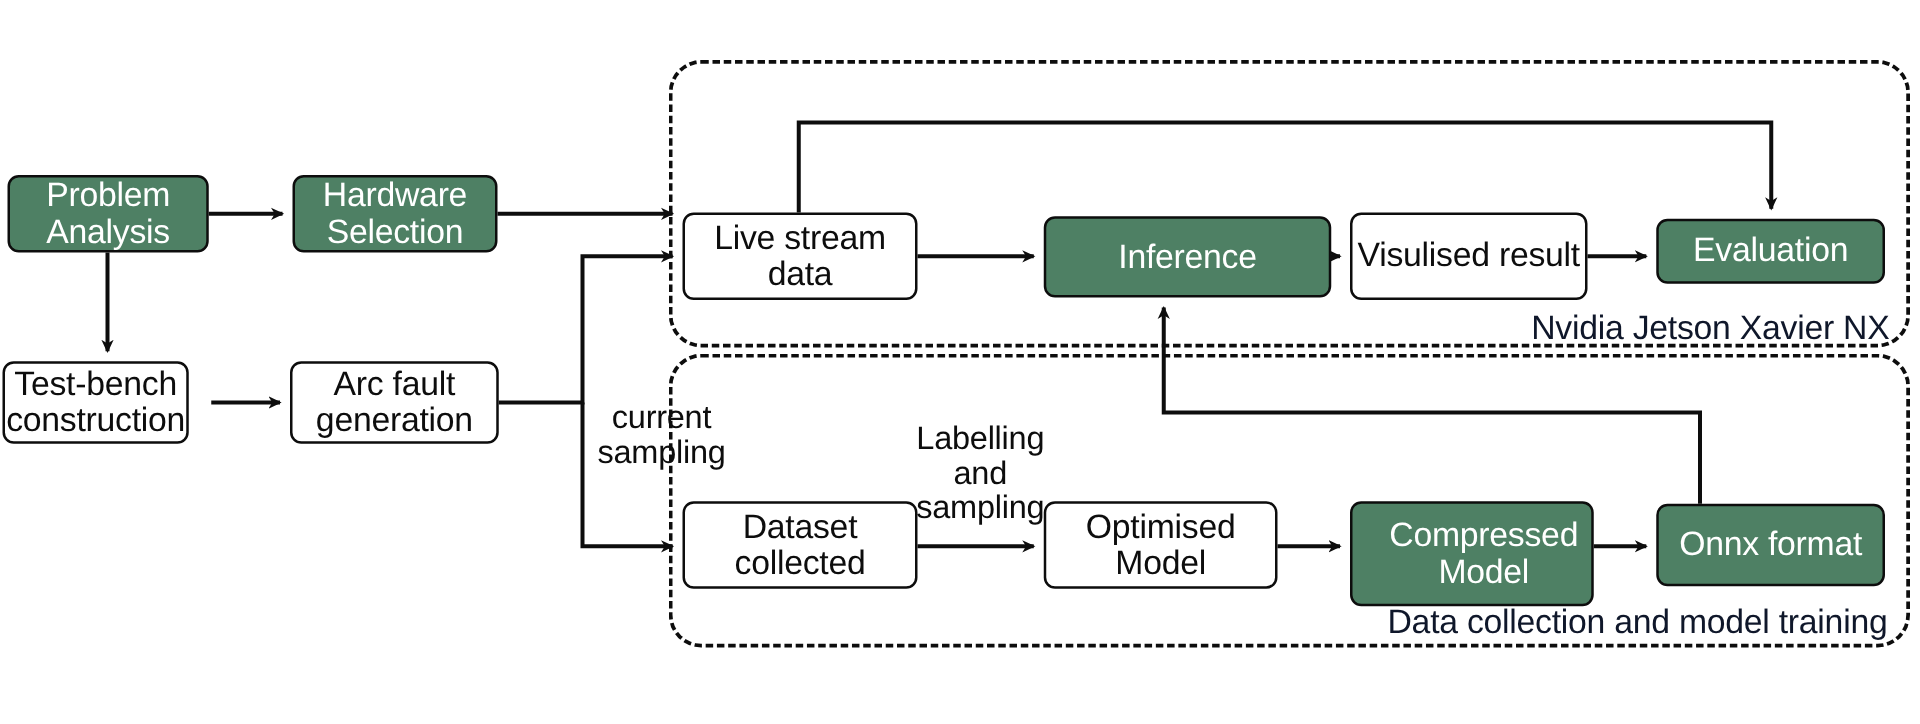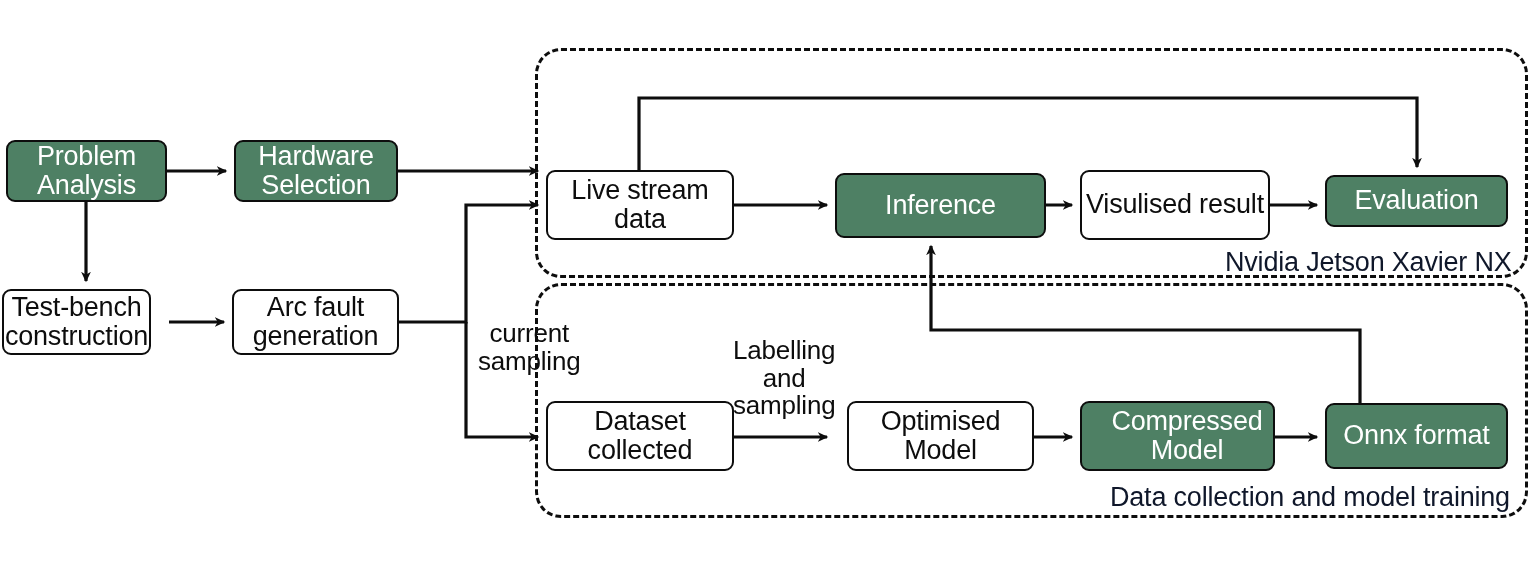--- a/index.html
+++ b/index.html
@@ -131,38 +131,38 @@
 construction</span>
   </div>
   <div class="node white" style="left:232px; top:289px; width:167px; height:66px;">
     <span>Arc fault
 generation</span>
   </div>
   <div class="node white" style="left:546px; top:170px; width:188px; height:70px;">
     <span>Live stream
 data</span>
   </div>
-  <div class="node green" style="left:835px; top:173px; width:211px; height:65px;">
+  <div class="node green" style="left:835px; top:173px; width:230px; height:65px;">
     <span>Inference</span>
   </div>
   <div class="node white" style="left:1080px; top:170px; width:190px; height:70px;">
     <span>Visulised result</span>
   </div>
   <div class="node green" style="left:1325px; top:175px; width:183px; height:52px;">
     <span>Evaluation</span>
   </div>
   <div class="node white" style="left:546px; top:401px; width:188px; height:70px;">
     <span>Dataset
 collected</span>
   </div>
-  <div class="node white" style="left:835px; top:401px; width:187px; height:70px;margin-left:12px;">
+  <div class="node white" style="left:835px; top:401px; width:187px; height:70px;">
     <span>Optimised
 Model</span>
   </div>
-  <div class="node green" style="left:1080px; top:401px; width:195px; height:70px;padding-left:19px;">
+  <div class="node green" style="left:1080px; top:401px; width:195px; height:84px;padding-left:19px;">
     <span>Compressed
 Model</span>
   </div>
   <div class="node green" style="left:1325px; top:403px; width:183px; height:66px;">
     <span>Onnx format</span>
   </div>
 
   <div class="edge-label" style="left:478px; top:320px;">current
 sampling</div>
   <div class="edge-label" style="left:733px; top:337px;">Labelling

